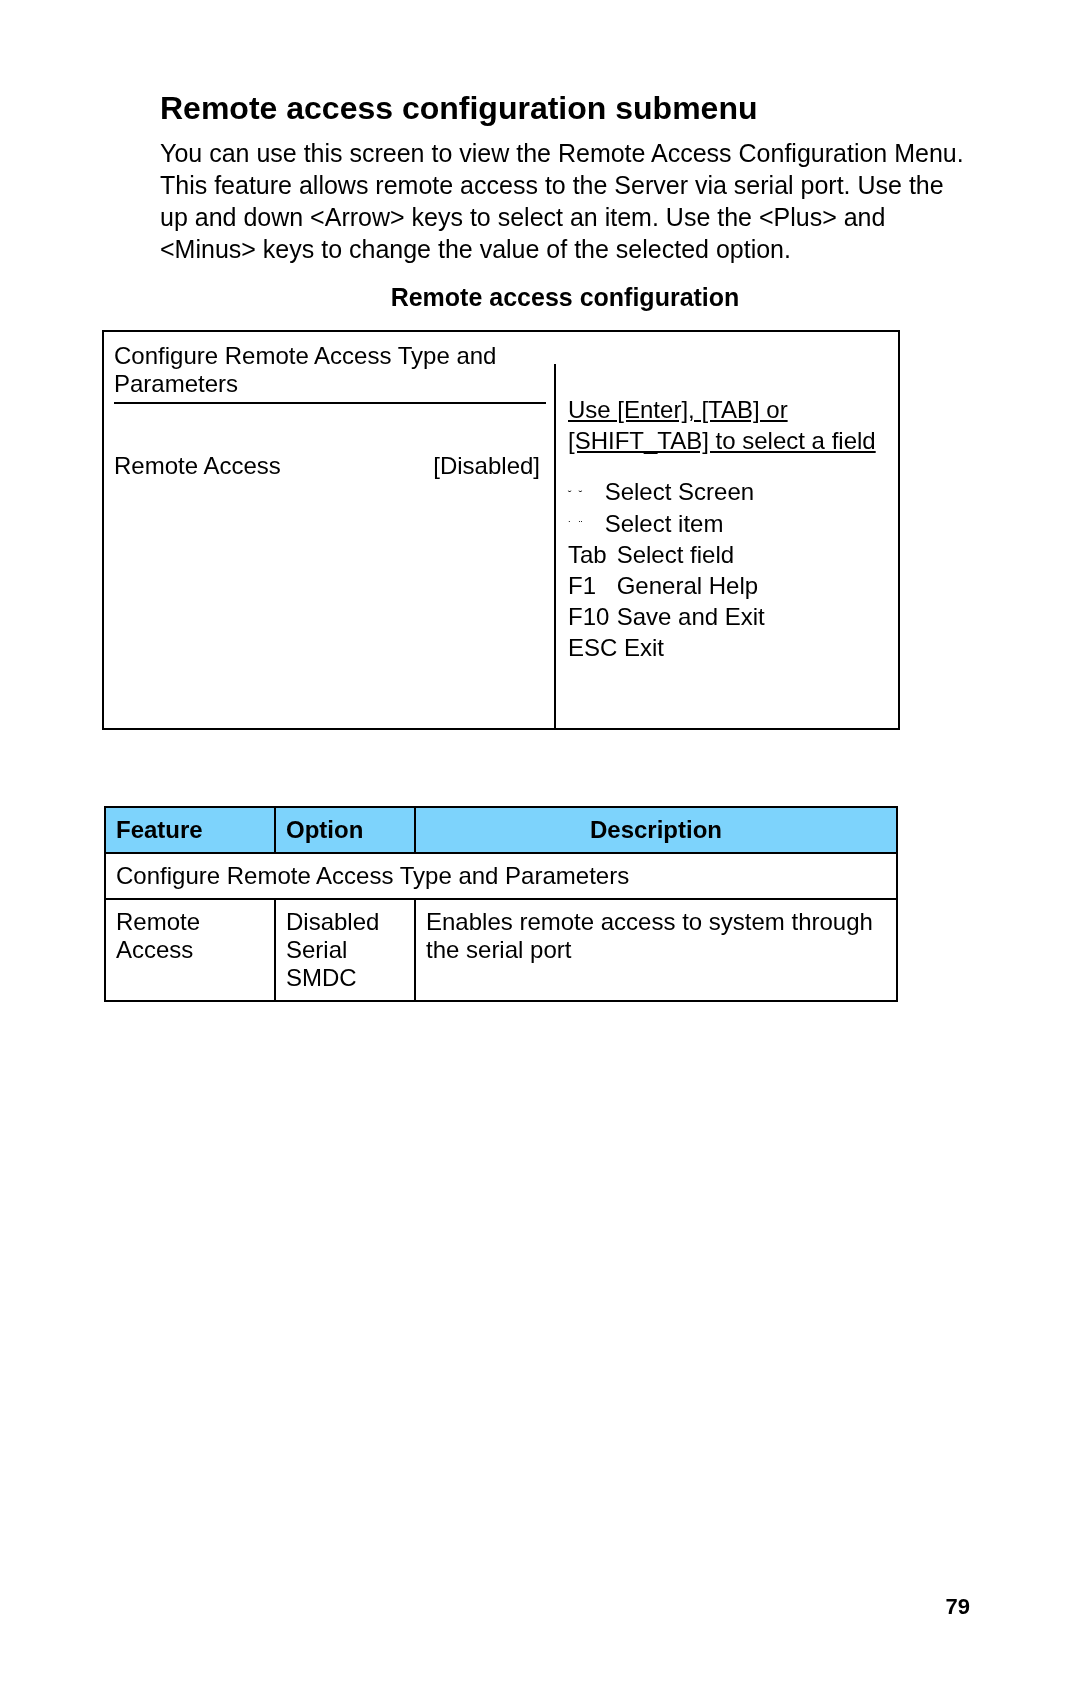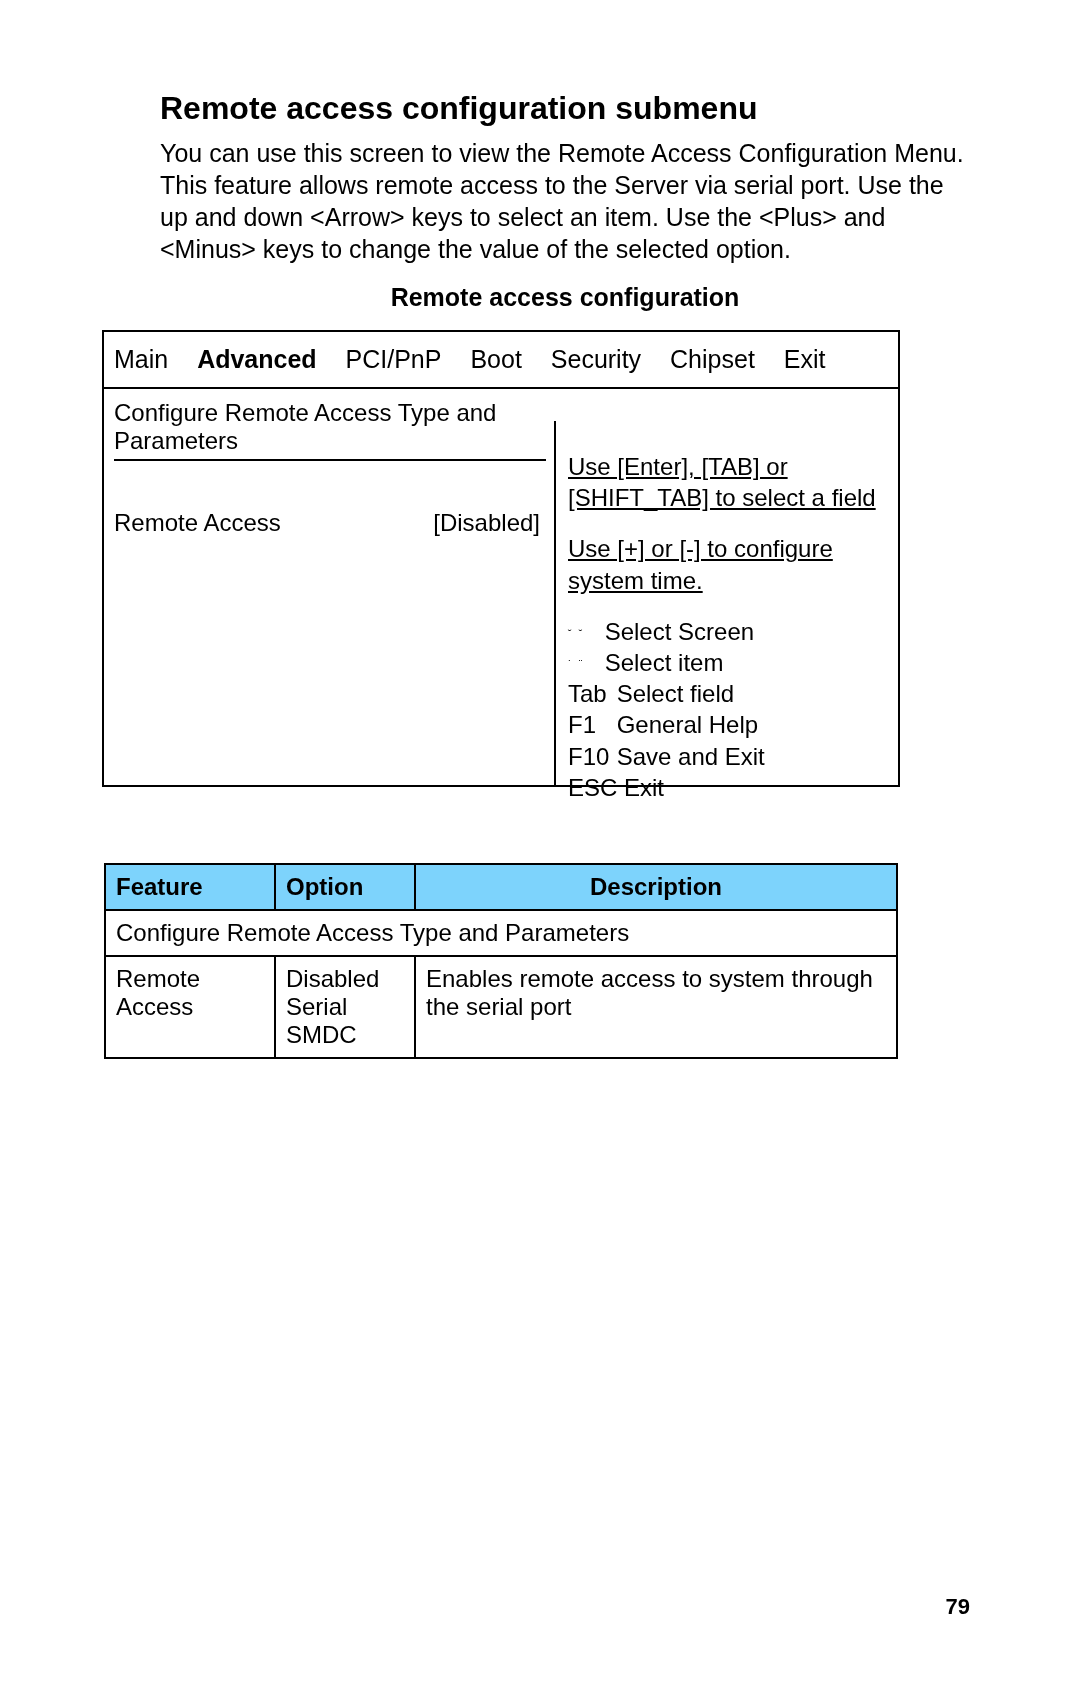--- a/index.html
+++ b/index.html
@@ -150,40 +150,30 @@
 
   <h2 class="title">Remote access configuration submenu</h2>
 
   <p class="intro">You can use this screen to view the Remote Access Configuration Menu. This feature allows remote access to the Server via serial port. Use the up and down &lt;Arrow&gt; keys to select an item. Use the &lt;Plus&gt; and &lt;Minus&gt; keys to change the value of the selected option.</p>
 
   <div class="subheading-wrap">
     <span class="subheading">Remote access configuration</span>
   </div>
 
   <div class="bios-box">
-    <div class="bios-tabs">
-      <span>Main</span>
-      <span class="active">Advanced</span>
-      <span>PCI/PnP</span>
-      <span>Boot</span>
-      <span>Security</span>
-      <span>Chipset</span>
-      <span>Exit</span>
-    </div>
     <div class="bios-body">
       <div class="bios-left">
         <div class="subtitle">Configure Remote Access Type and Parameters</div>
         <div class="bios-setting-row">
           <span>Remote Access</span>
           <span>[Disabled]</span>
         </div>
       </div>
       <div class="bios-right">
         <div class="block">Use [Enter], [TAB] or [SHIFT_TAB] to select a field</div>
-        <div class="block">Use [+] or [-] to configure system time.</div>
         <div>
           <span class="legend-line">
             <span class="arrow">˘ ˘</span>
             <span>Select Screen</span>
           </span>
           <span class="legend-line">
             <span class="arrow">˙ ¨</span>
             <span>Select item</span>
           </span>
           <span class="legend-line">

